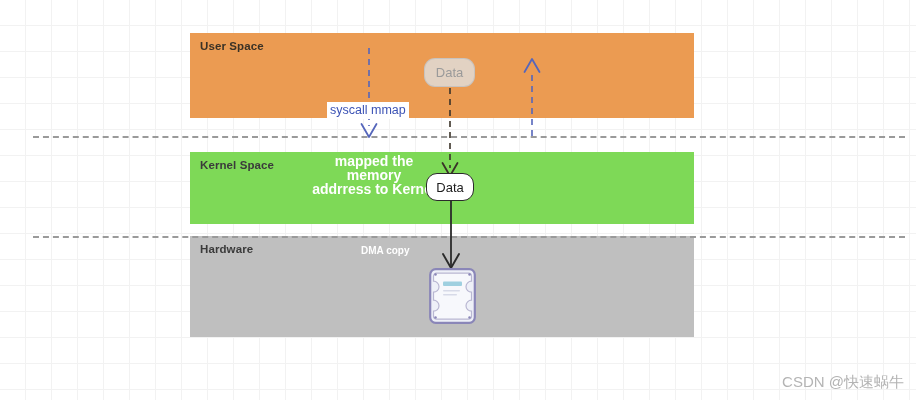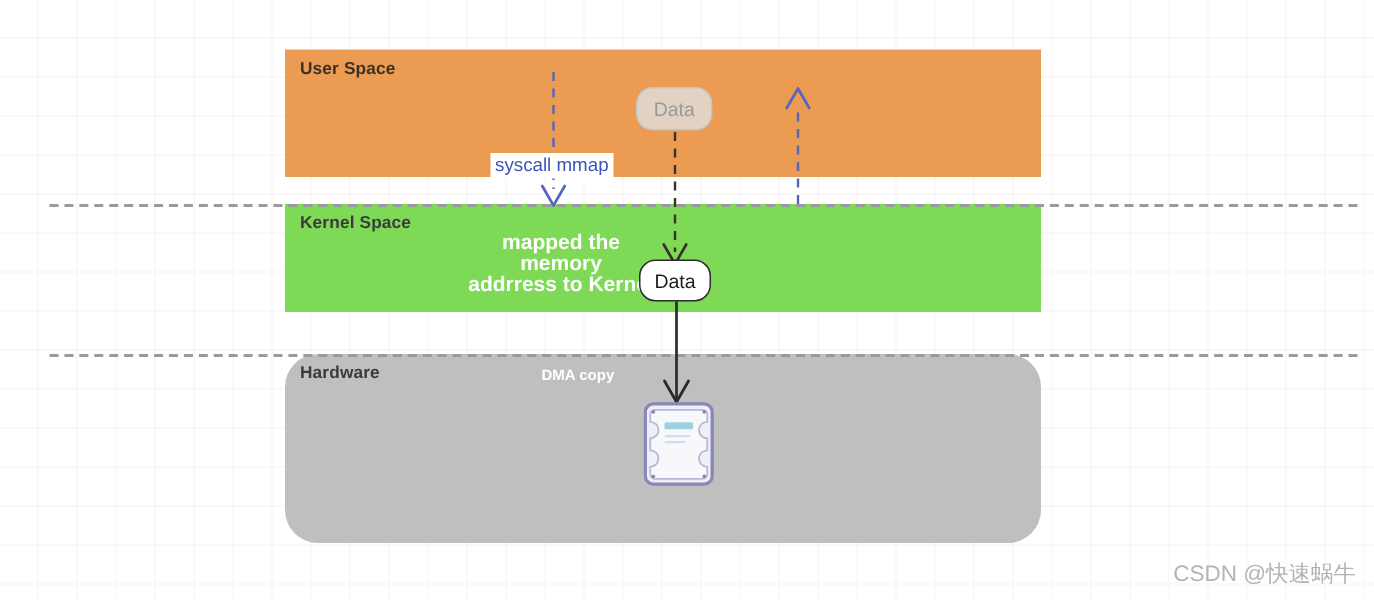--- a/index.html
+++ b/index.html
@@ -31,22 +31,22 @@
   #div-user-kernel{top:136px;}
   #div-kernel-hw{top:236px;}
 
   
   .band{
     position:absolute;
     left:190px;
     width:504px;
   }
   #band-user{top:33px;height:85px;background:#eb9b52;}
-  #band-kernel{top:136px;height:72px;background:#7ed957;}
-  #band-hardware{top:236px;height:126px;background:#bfbfbf;border-radius:22px;}
+  #band-kernel{top:152px;height:72px;background:#7ed957;}
+  #band-hardware{top:236px;height:101px;background:#bfbfbf;}
 
   .band-label{
     position:absolute;
     left:10px;
     top:7px;
     font-size:11.5px;
     font-weight:bold;
     color:#3a3226;
     letter-spacing:.1px;
     white-space:nowrap;

